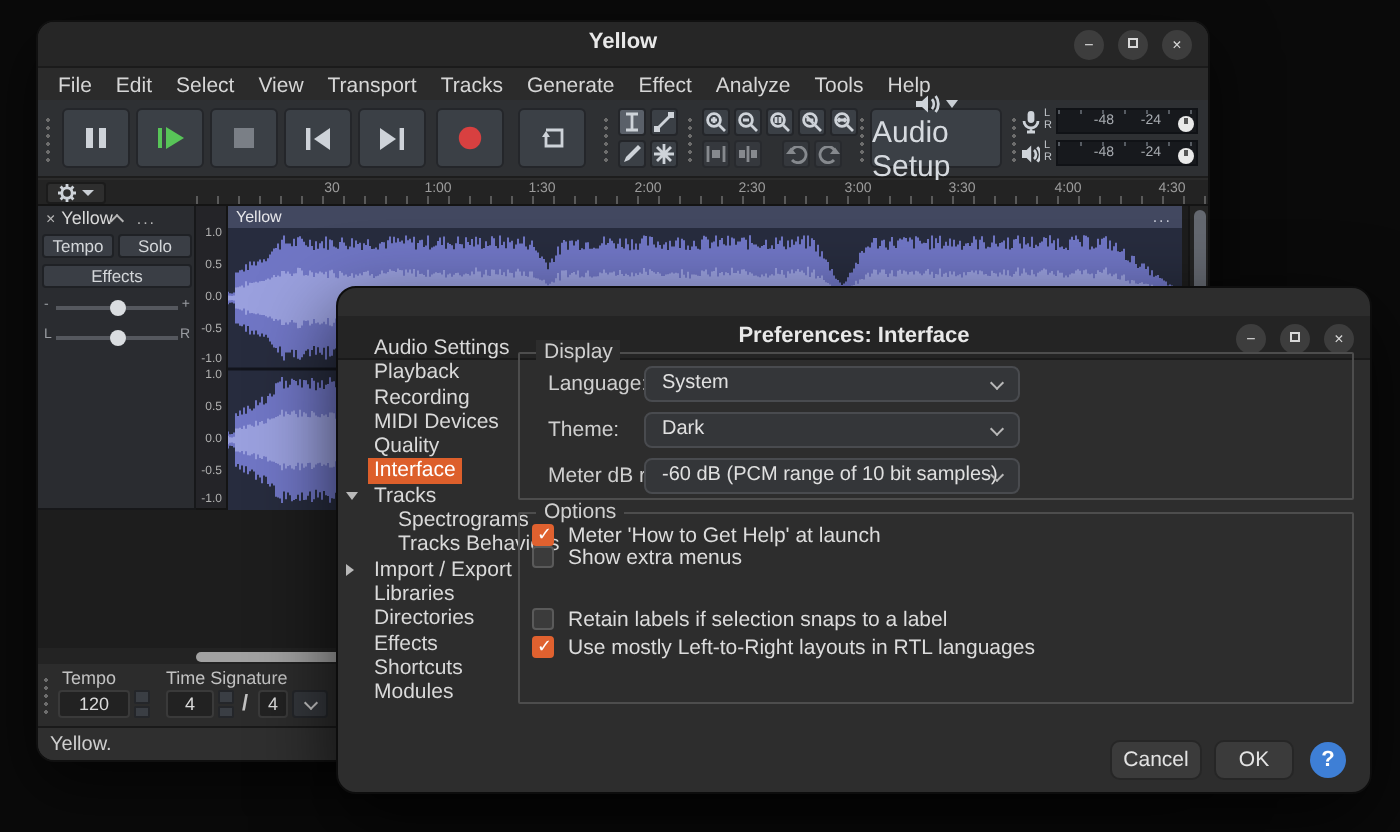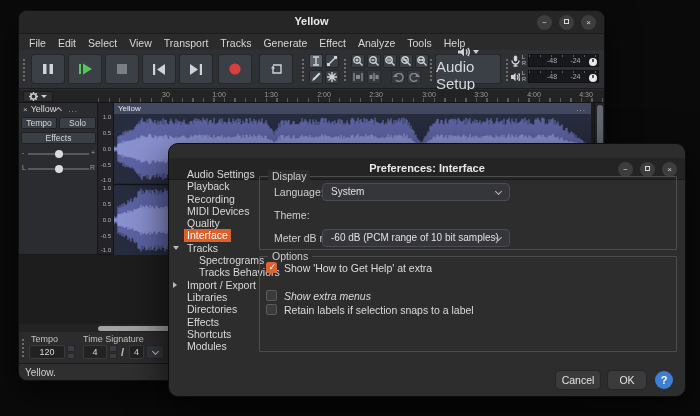--- a/index.html
+++ b/index.html
@@ -498,42 +498,50 @@
     <span class="legend">Display</span>
     <div class="formrow" style="top:6px;">
       <span class="flabel">Language:</span>
       <div class="select">
         <span>System</span>
         <span class="chev-dn"></span>
       </div>
     </div>
     <div class="formrow" style="top:29px;">
       <span class="flabel">Theme:</span>
+      <div class="select">
+        <span>Dark</span>
+        <span class="chev-dn"></span>
+      </div>
     </div>
     <div class="formrow" style="top:52px;">
       <span class="flabel">Meter dB range:</span>
       <div class="select">
         <span>-60 dB (PCM range of 10 bit samples)</span>
         <span class="chev-dn"></span>
       </div>
     </div>
   </div>
 
   <div class="groupbox" style="top:112px; height:96px;">
     <span class="legend">Options</span>
     <div class="optrow" style="top:4px; left:6px;">
       <span class="cb checked"></span>
-      <span class="olabel">Show 'How to Get Help' at extra</span>
-    </div>
-    <div class="optrow" style="top:32px; left:6px;font-style:italic;">
+      <span class="olabel">Meter 'How to Get Help' at launch</span>
+    </div>
+    <div class="optrow" style="top:15px; left:6px;">
       <span class="cb"></span>
       <span class="olabel">Show extra menus</span>
     </div>
     <div class="optrow" style="top:46px; left:6px;">
       <span class="cb"></span>
       <span class="olabel">Retain labels if selection snaps to a label</span>
+    </div>
+    <div class="optrow" style="top:60px; left:6px;">
+      <span class="cb checked"></span>
+      <span class="olabel">Use mostly Left-to-Right layouts in RTL languages</span>
     </div>
   </div>
 
   <div class="dlgbtn" style="left:386px; top:226px; width:46px;">Cancel</div>
   <div class="dlgbtn" style="left:438px; top:226px; width:40px;">OK</div>
   <div class="helpbtn" style="left:486px; top:227px;">?</div>
 </div>
 
 </body></html>

